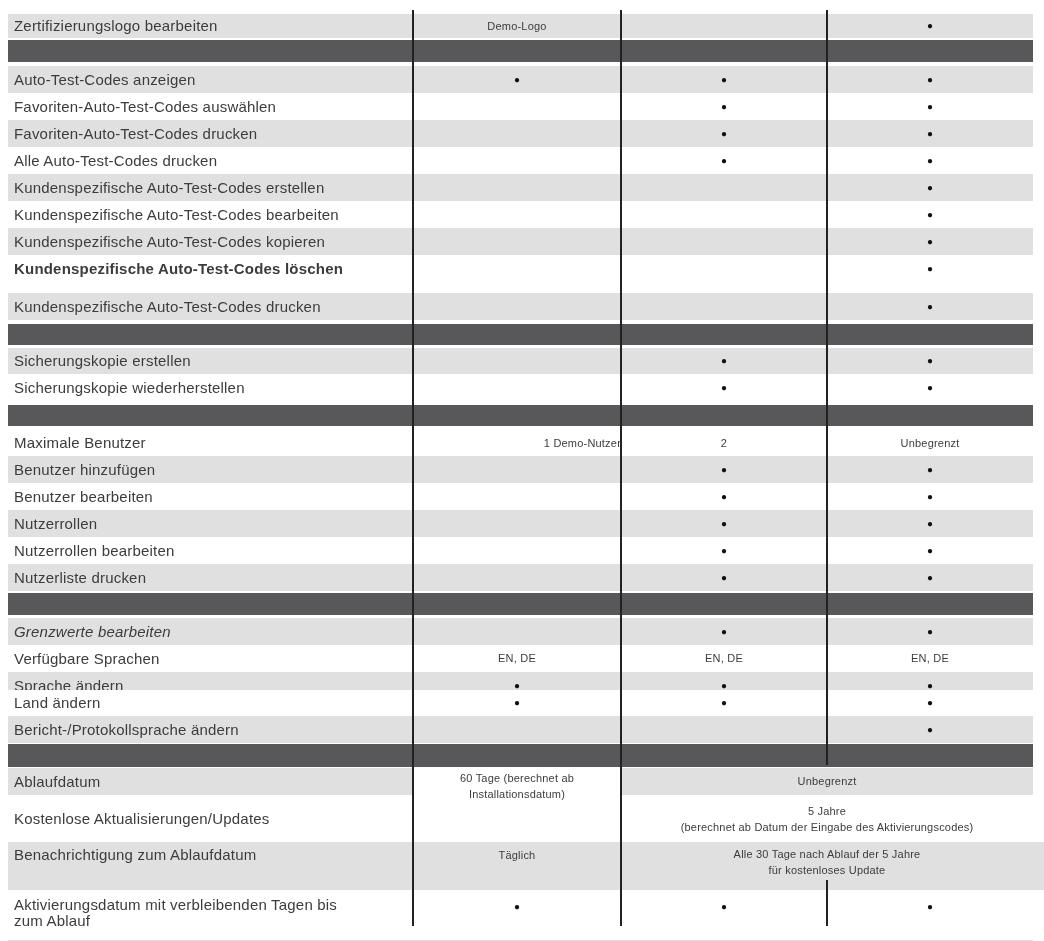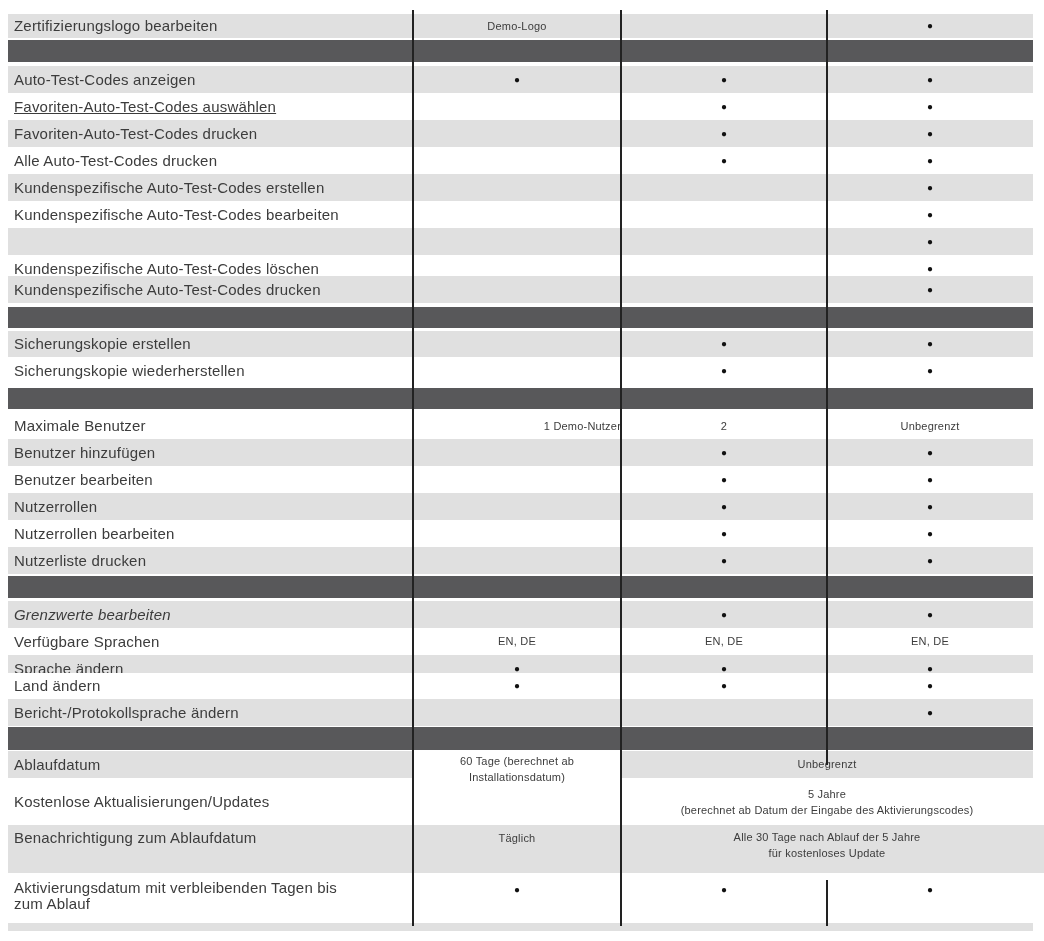--- a/index.html
+++ b/index.html
@@ -52,21 +52,21 @@
     <div class="spacer" style="height: 2px;"></div>
     <div class="dark" style="height: 22px;"></div>
     <div class="spacer" style="height: 4px;"></div>
     <div class="trow g" style="height: 27px;">
       <div class="c1" style="line-height: 27px;">Auto-Test-Codes anzeigen</div>
       <div class="cell c2 dot" style="line-height: 27px;">●</div>
       <div class="cell c3 dot" style="line-height: 27px;">●</div>
       <div class="cell c4 dot" style="line-height: 27px;">●</div>
     </div>
     <div class="trow w" style="height: 27px;">
-      <div class="c1" style="line-height: 27px; text-decoration: underline;">Favoriten-Auto-Test-Codes auswählen</div>
+      <div class="c1" style="line-height: 27px;">Favoriten-Auto-Test-Codes auswählen</div>
       <div class="cell c3 dot" style="line-height: 27px;">●</div>
       <div class="cell c4 dot" style="line-height: 27px;">●</div>
     </div>
     <div class="trow g" style="height: 27px;">
       <div class="c1" style="line-height: 27px;">Favoriten-Auto-Test-Codes drucken</div>
       <div class="cell c3 dot" style="line-height: 27px;">●</div>
       <div class="cell c4 dot" style="line-height: 27px;">●</div>
     </div>
     <div class="trow w" style="height: 27px;">
       <div class="c1" style="line-height: 27px;">Alle Auto-Test-Codes drucken</div>
@@ -75,23 +75,24 @@
     </div>
     <div class="trow g" style="height: 27px;">
       <div class="c1" style="line-height: 27px;">Kundenspezifische Auto-Test-Codes erstellen</div>
       <div class="cell c4 dot" style="line-height: 27px;">●</div>
     </div>
     <div class="trow w" style="height: 27px;">
       <div class="c1" style="line-height: 27px;">Kundenspezifische Auto-Test-Codes bearbeiten</div>
       <div class="cell c4 dot" style="line-height: 27px;">●</div>
     </div>
     <div class="trow g" style="height: 27px;">
-      <div class="cell c4 dot" style="line-height: 27px;">●</div>
-    </div>
-    <div class="trow w" style="height: 21px;">
+      <div class="c1" style="line-height: 27px;">Kundenspezifische Auto-Test-Codes kopieren</div>
+      <div class="cell c4 dot" style="line-height: 27px;">●</div>
+    </div>
+    <div class="trow w" style="height: 38px; font-weight: bold;">
       <div class="c1" style="line-height: 27px;">Kundenspezifische Auto-Test-Codes löschen</div>
       <div class="cell c4 dot" style="line-height: 27px;">●</div>
     </div>
     <div class="trow g" style="height: 27px;">
       <div class="c1" style="line-height: 27px;">Kundenspezifische Auto-Test-Codes drucken</div>
       <div class="cell c4 dot" style="line-height: 27px;">●</div>
     </div>
     <div class="spacer" style="height: 4px;"></div>
     <div class="dark" style="height: 21px;"></div>
     <div class="spacer" style="height: 3px;"></div>

